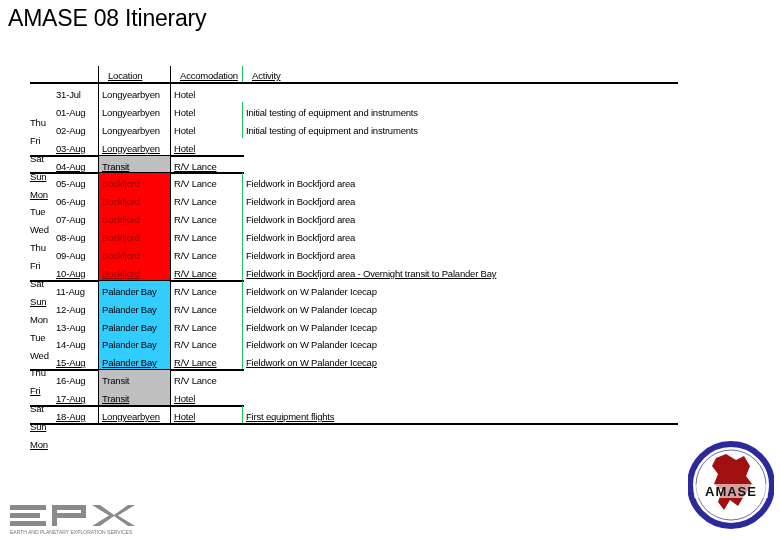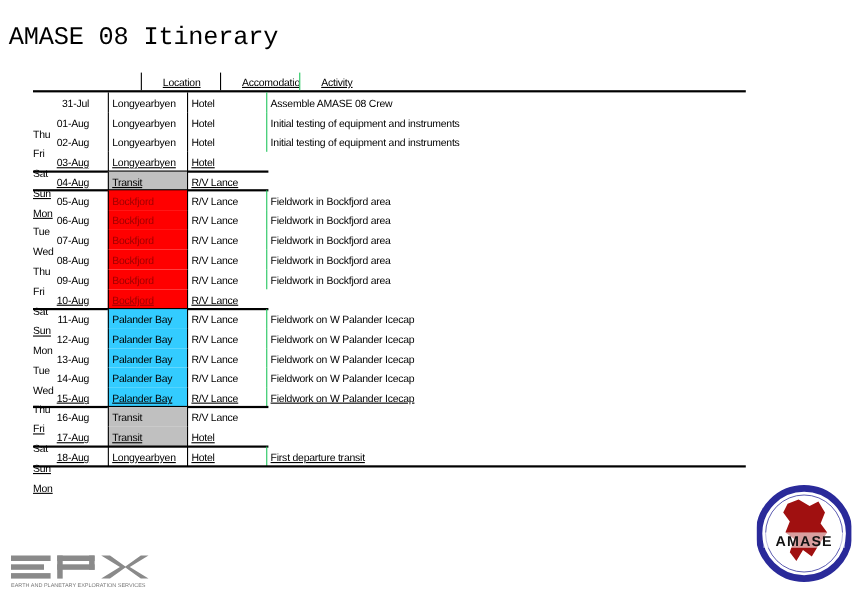--- a/index.html
+++ b/index.html
@@ -3,40 +3,40 @@
   <meta charset="utf-8">
   <style>
     html, body { margin: 0; padding: 0; }
     body {
       width: 780px; height: 540px; overflow: hidden; position: relative;
       background: #ffffff;
       font-family: "Liberation Sans", sans-serif;
       color: #000;
     }
     .title {
-      position: absolute; left: 8px; top: 19px;
-      font-size: 23px; line-height: 30px; letter-spacing: -0.2px; font-family: Liberation Mono, monospace;
+      position: absolute; left: 8px; top: 3px;
+      font-size: 23px; line-height: 30px; letter-spacing: -0.2px;
     }
     .table {
       position: absolute; left: 30px; top: 66px; width: 648px;
       font-size: 9.5px; letter-spacing: -0.2px;
     }
     .hdr-row { position: relative; height: 16px; border-bottom: 2px solid #000; }
     .hdr-cell {
       position: absolute; bottom: 0; height: 16px; line-height: 20px;
-      text-decoration: underline; border-left: 1px solid #000; padding-left: 19px;
-      box-sizing: border-box; white-space: nowrap; overflow: hidden; margin-left: 30px;
+      text-decoration: underline; border-left: 1px solid #000; padding-left: 9px;
+      box-sizing: border-box; white-space: nowrap; overflow: hidden;
     }
     .row { position: relative; height: 17.9px; }
     .cell {
       position: absolute; top: 0; height: 100%; line-height: 22px;
       box-sizing: border-box; white-space: nowrap; padding-left: 3px;
     }
     .c-day { left: 0; width: 26px; padding-left: 0; margin-top: 28px; }
-    .c-date { left: 9px; width: 42px; padding-left: 0; text-align: right; }
+    .c-date { left: 26px; width: 42px; padding-left: 0; }
     .c-loc { left: 68px; width: 72px; border-left: 1px solid #000; }
     .c-acc { left: 140px; width: 72px; border-left: 1px solid #000; }
     .c-act { left: 212px; width: 436px; border-left: 1px solid #22c55e; }
     .sepline {
       position: absolute; left: 0; bottom: -1px; height: 2px; background: #000;
     }
     .underl { text-decoration: underline; }
     .logo-epx { position: absolute; left: 8px; top: 503px; width: 128px; height: 32px; }
     .logo-amase { position: absolute; left: 688px; top: 440px; width: 86px; height: 90px; }
   </style>
@@ -50,21 +50,20 @@
     <div class="hdr-cell c-loc" style="line-height:20px">Location</div>
     <div class="hdr-cell c-acc">Accomodation</div>
     <div class="hdr-cell c-act">Activity</div>
   </div>
   <div id="rows">
       <div class="row">
         <div class="cell c-day">Thu</div>
         <div class="cell c-date">31-Jul</div>
         <div class="cell c-loc" style="">Longyearbyen</div>
         <div class="cell c-acc">Hotel</div>
-        <div class="cell c-act">Assemble AMASE 08 Crew</div>
       </div>
       <div class="row">
         <div class="cell c-day">Fri</div>
         <div class="cell c-date">01-Aug</div>
         <div class="cell c-loc" style="">Longyearbyen</div>
         <div class="cell c-acc">Hotel</div>
         <div class="cell c-act">Initial testing of equipment and instruments</div>
       </div>
       <div class="row">
         <div class="cell c-day">Sat</div>
@@ -120,20 +119,21 @@
         <div class="cell c-date">09-Aug</div>
         <div class="cell c-loc" style="background:#ff0000;color:#a00000;">Bockfjord</div>
         <div class="cell c-acc">R/V Lance</div>
         <div class="cell c-act">Fieldwork in Bockfjord area</div>
       </div>
       <div class="row">
         <div class="cell c-day underl">Sun</div>
         <div class="cell c-date underl">10-Aug</div>
         <div class="cell c-loc underl" style="background:#ff0000;color:#a00000;">Bockfjord</div>
         <div class="cell c-acc underl">R/V Lance</div>
+        <div class="cell c-act underl">Fieldwork in Bockfjord area - Overnight transit to Palander Bay</div>
         <div class="sepline" style="width: 214px;"></div>
       </div>
       <div class="row">
         <div class="cell c-day">Mon</div>
         <div class="cell c-date">11-Aug</div>
         <div class="cell c-loc" style="background:#33ccff;">Palander Bay</div>
         <div class="cell c-acc">R/V Lance</div>
         <div class="cell c-act">Fieldwork on W Palander Icecap</div>
       </div>
       <div class="row">
@@ -176,21 +176,21 @@
         <div class="cell c-date underl">17-Aug</div>
         <div class="cell c-loc underl" style="background:#c0c0c0;">Transit</div>
         <div class="cell c-acc underl">Hotel</div>
         <div class="sepline" style="width: 214px;"></div>
       </div>
       <div class="row">
         <div class="cell c-day underl">Mon</div>
         <div class="cell c-date underl">18-Aug</div>
         <div class="cell c-loc underl" style="">Longyearbyen</div>
         <div class="cell c-acc underl">Hotel</div>
-        <div class="cell c-act underl">First departure transit</div>
+        <div class="cell c-act underl">First equipment flights</div>
         <div class="sepline" style="width: 648px;"></div>
       </div>
     </div>
 </div>
 
 <svg class="logo-epx" viewBox="0 0 128 32">
   <g fill="#8a8a8a">
     <rect x="2" y="2" width="36" height="5"></rect>
     <rect x="2" y="10" width="30" height="5"></rect>
     <rect x="2" y="18" width="36" height="5"></rect>

